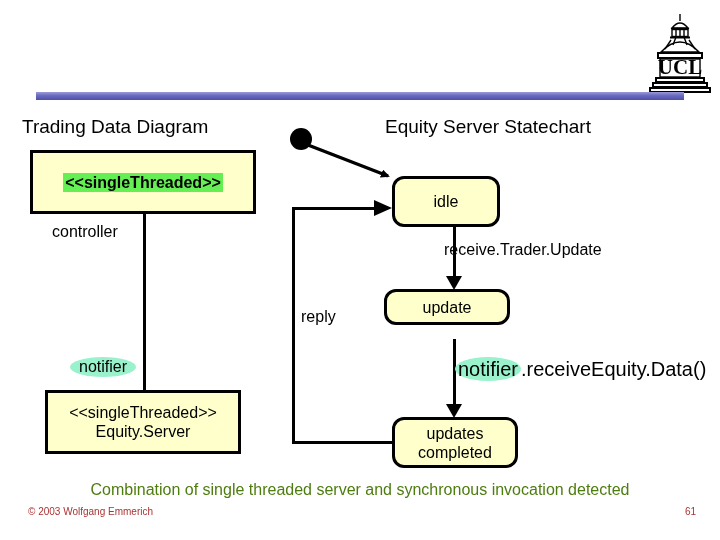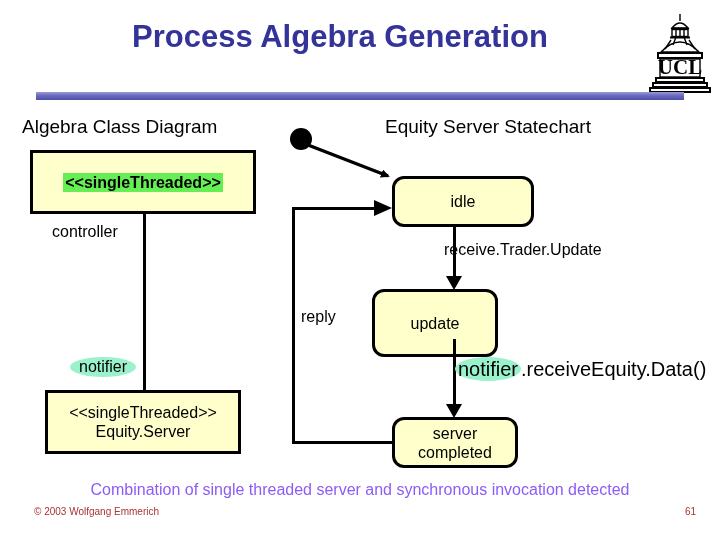--- a/index.html
+++ b/index.html
@@ -135,22 +135,22 @@
     border-radius: 12px;
     box-sizing: border-box;
     display: flex;
     align-items: center;
     justify-content: center;
     text-align: center;
     font-size: 16px;
     line-height: 19px;
     color: #000000;
   }
-  #state-idle      { left: 392px; top: 176px; width: 142px; height: 51px; }
-  #state-update    { left: 372px; top: 289px; width: 126px; height: 68px; }
+  #state-idle      { left: 392px; top: 176px; width: 108px; height: 51px; }
+  #state-update    { left: 384px; top: 289px; width: 126px; height: 36px; }
   #state-completed { left: 392px; top: 417px; width: 126px; height: 51px; }
 
   .init-dot {
     position: absolute;
     left: 290px;
     top: 128px;
     width: 22px;
     height: 22px;
     background: #000000;
     border-radius: 50%;
@@ -196,44 +196,43 @@
   }
 
   
   .footer-note {
     position: absolute;
     left: 0;
     top: 481px;
     width: 720px;
     text-align: center;
     font-size: 16px;
-    color: #8b5cf6;
+    color: #4d7c0f;
     white-space: nowrap;
   }
   .copyright {
     position: absolute;
-    left: 34px;
+    left: 28px;
     top: 506px;
     font-size: 10px;
     color: #a33;
   }
   .page-number {
     position: absolute;
     right: 24px;
     top: 506px;
     font-size: 10px;
     color: #a33;
   }
 </style>
 </head>
 <body>
 
 <div id="slide">
 
-  <div class="slide-title">Process Algebra Generation</div>
 
   <div class="ucl-logo">
     <svg viewBox="0 0 70 82" width="70" height="82" xmlns="http://www.w3.org/2000/svg">
       <g fill="none" stroke="#000" stroke-width="1.4">
 
         <line x1="35" y1="2" x2="35" y2="9"></line>
 
         <path d="M27 16 Q35 6 43 16 Z" fill="#fff"></path>
         <line x1="26" y1="16.5" x2="44" y2="16.5"></line>
 
@@ -257,21 +256,21 @@
       <g fill="none" stroke="#000" stroke-width="1.4">
         <rect x="11" y="66" width="48" height="4" fill="#fff" stroke-width="2"></rect>
         <rect x="8" y="71" width="54" height="4" fill="#fff" stroke-width="2"></rect>
         <rect x="5" y="76" width="60" height="4" fill="#fff" stroke-width="2"></rect>
       </g>
     </svg>
   </div>
 
   <div class="separator"></div>
 
-  <div class="section-heading" id="heading-left">Algebra Class Diagram</div>
+  <div class="section-heading" id="heading-left">Trading Data Diagram</div>
   <div class="section-heading" id="heading-right">Equity Server Statechart</div>
 
   <div class="class-box" id="class-notification">
     <div class="stereotype hl">&lt;&lt;singleThreaded&gt;&gt;</div>
   </div>
 
   <div class="assoc-line"></div>
 
   <div class="role-label" id="role-controller">controller</div>
   <div class="role-label" id="role-notifier">notifier</div>
@@ -306,21 +305,21 @@
   <svg style="position:absolute; left:443px; top:404px; width:22px; height:16px;">
     <path d="M3,0 L11,14 L19,0 Z" fill="#000"></path>
   </svg>
 
   <div id="anno-sync-call">
     <span class="hl-ellipse">notifier</span><span>.receiveEquity.Data()</span>
   </div>
 
   <div class="state-box" id="state-completed">
     <div>
-      <div>server</div>
+      <div>updates</div>
       <div>completed</div>
     </div>
   </div>
 
   <div class="hline" style="left:292px; top:441px; width:102px;"></div>
   <div class="vline" style="left:292px; top:207px; height:237px;"></div>
   <div class="hline" style="left:292px; top:207px; width:92px;"></div>
   <svg style="position:absolute; left:372px; top:198px; width:24px; height:20px;">
     <path d="M2,2 L20,10 L2,18 Z" fill="#000"></path>
   </svg>

